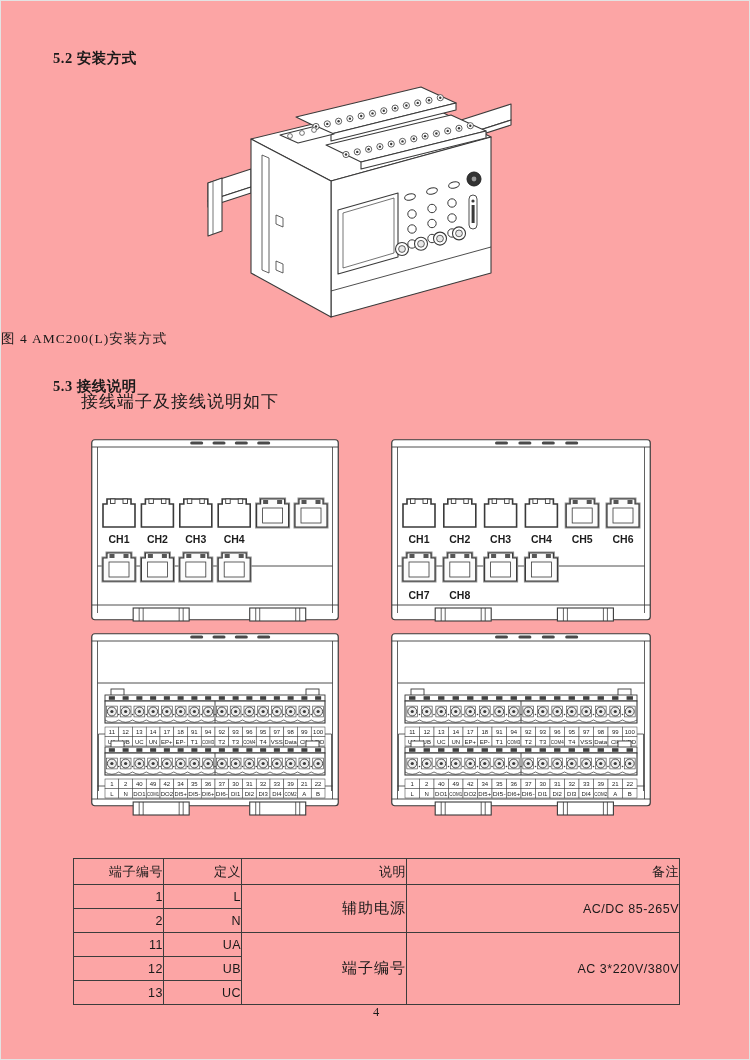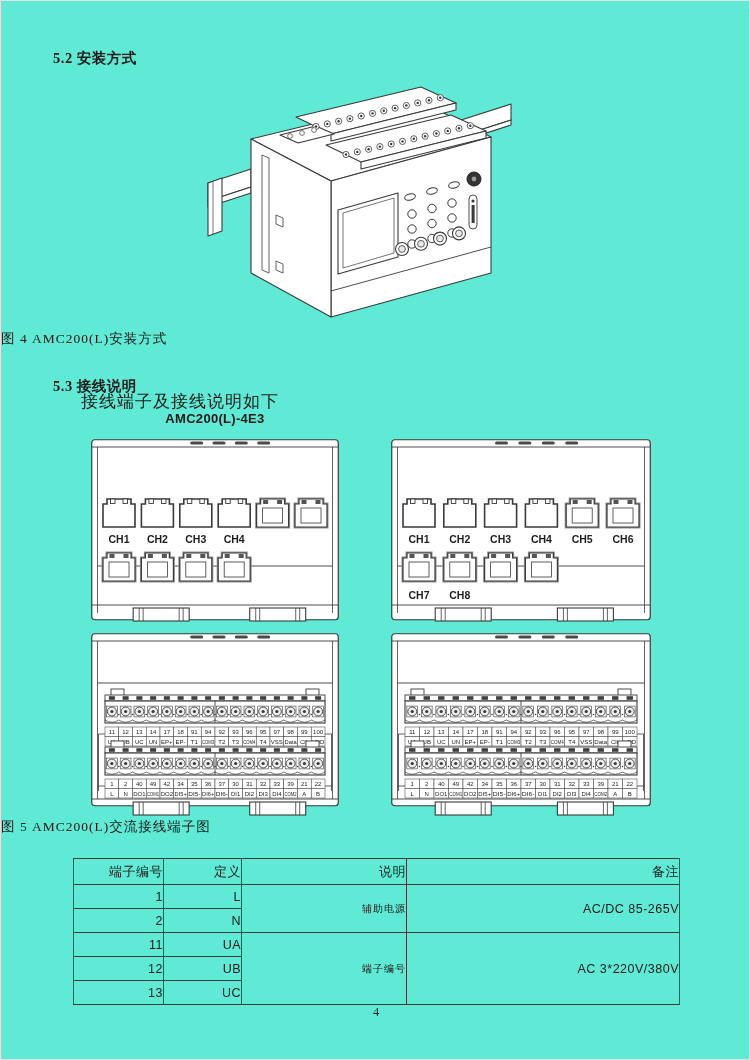--- a/index.html
+++ b/index.html
@@ -1,30 +1,30 @@
 <!DOCTYPE html>
 <html><head>
 <meta charset="utf-8">
 <style>
   html,body{margin:0;padding:0;background:#fff;}
-  .page{position:relative;width:750px;height:1060px;background:#5eead4;box-sizing:border-box;
+  .page{position:relative;width:750px;height:1060px;background:#fca5a5;box-sizing:border-box;
         border:1px solid #e3e3e3;font-family:"Liberation Serif",serif;color:#1a1a1a;overflow:hidden;}
   .sec{position:absolute;font-weight:bold;font-size:14.5px;letter-spacing:.5px;}
   .body-text{position:absolute;font-size:17px;letter-spacing:1px;text-align:right;}
   .cap{position:absolute;left:0;width:750px;text-align:left;font-size:13.5px;letter-spacing:1px;}
   .ptitle{position:absolute;text-align:center;font-size:13px;font-weight:bold;
           font-family:"Liberation Sans",sans-serif;letter-spacing:.3px;}
   svg.draw{position:absolute;}
   table.t4{position:absolute;left:72px;top:857px;width:606px;border-collapse:collapse;
            font-size:13px;table-layout:fixed;}
   table.t4 th, table.t4 td{border:1px solid #3c3c3c;text-align:right;padding:0;
            font-weight:normal;letter-spacing:.5px;}
   table.t4 th{height:25px;}
   table.t4 td{height:23px;font-family:"Liberation Sans",sans-serif;font-size:12.5px;}
-  table.t4 td.cjk{font-family:Liberation Mono, monospace;font-size:10px;letter-spacing:1px;}
+  table.t4 td.cjk{font-family:Liberation Mono, monospace;font-size:15px;letter-spacing:1px;}
   .pagenum{position:absolute;left:0;top:1004px;width:750px;text-align:center;font-size:12.5px;}
 </style>
 </head>
 <body>
 
 <div class="page">
 
   <div class="sec" style="left:52px;top:48px">5.2 安装方式</div>
 
   <svg id="iso" class="draw" style="left:205px;top:76px" width="340" height="252" viewBox="0 0 340 252">
@@ -125,21 +125,20 @@
       <circle cx="267" cy="124" r="1.6" fill="#3a3a3a"></circle>
       <rect x="265.6" y="128" width="3" height="18" fill="#3a3a3a"></rect>
     </svg>
 
   <div class="cap" style="top:329px">图 4 AMC200(L)安装方式</div>
 
   <div class="sec" style="left:52px;top:376px">5.3 接线说明</div>
 
   <div class="body-text" style="left:80px;top:389px">接线端子及接线说明如下</div>
 
-  <div class="ptitle" style="left:90px;top:410px;width:248px">AMC200(L)-4E3</div>
 
   <svg id="ports0" class="draw" style="left:90px;top:438px" width="248" height="192" viewBox="0 0 248 192">
       <rect x="0.75" y="0.75" width="246.5" height="180" rx="3" fill="#fff" stroke="#3a3a3a" stroke-width="1.2"></rect>
       <line x1="1" y1="8" x2="247" y2="8" stroke="#3a3a3a" stroke-width="0.9"></line>
       <rect x="99.2" y="2.6" width="13" height="3" rx="1.5" fill="#4a4a4a"></rect>
       <rect x="121.52" y="2.6" width="13" height="3" rx="1.5" fill="#4a4a4a"></rect>
       <rect x="143.84" y="2.6" width="13" height="3" rx="1.5" fill="#4a4a4a"></rect>
       <rect x="166.16" y="2.6" width="13" height="3" rx="1.5" fill="#4a4a4a"></rect>
       <line x1="6.5" y1="8" x2="6.5" y2="174" stroke="#3a3a3a" stroke-width="0.8"></line>
       <line x1="241.5" y1="8" x2="241.5" y2="174" stroke="#3a3a3a" stroke-width="0.8"></line>
@@ -981,21 +980,20 @@
       </g>
       <g>
         <rect x="166.4" y="169" width="56" height="13" fill="#fff" stroke="#3a3a3a" stroke-width="1.1"></rect>
         <line x1="172.4" y1="169" x2="172.4" y2="182" stroke="#3a3a3a" stroke-width="0.8"></line>
         <line x1="176.4" y1="169" x2="176.4" y2="182" stroke="#3a3a3a" stroke-width="0.8"></line>
         <line x1="212.4" y1="169" x2="212.4" y2="182" stroke="#3a3a3a" stroke-width="0.8"></line>
         <line x1="216.4" y1="169" x2="216.4" y2="182" stroke="#3a3a3a" stroke-width="0.8"></line>
       </g>
     </svg>
 
-  <div class="cap" style="top:817px">图 5 AMC200(L)交流接线端子图</div>
 
   <table class="t4">
     <colgroup>
       <col style="width:90px">
         <col style="width:78px">
         <col style="width:165px">
         <col style="width:273px">
     </colgroup>
     <thead>
         <tr id="t4head">

